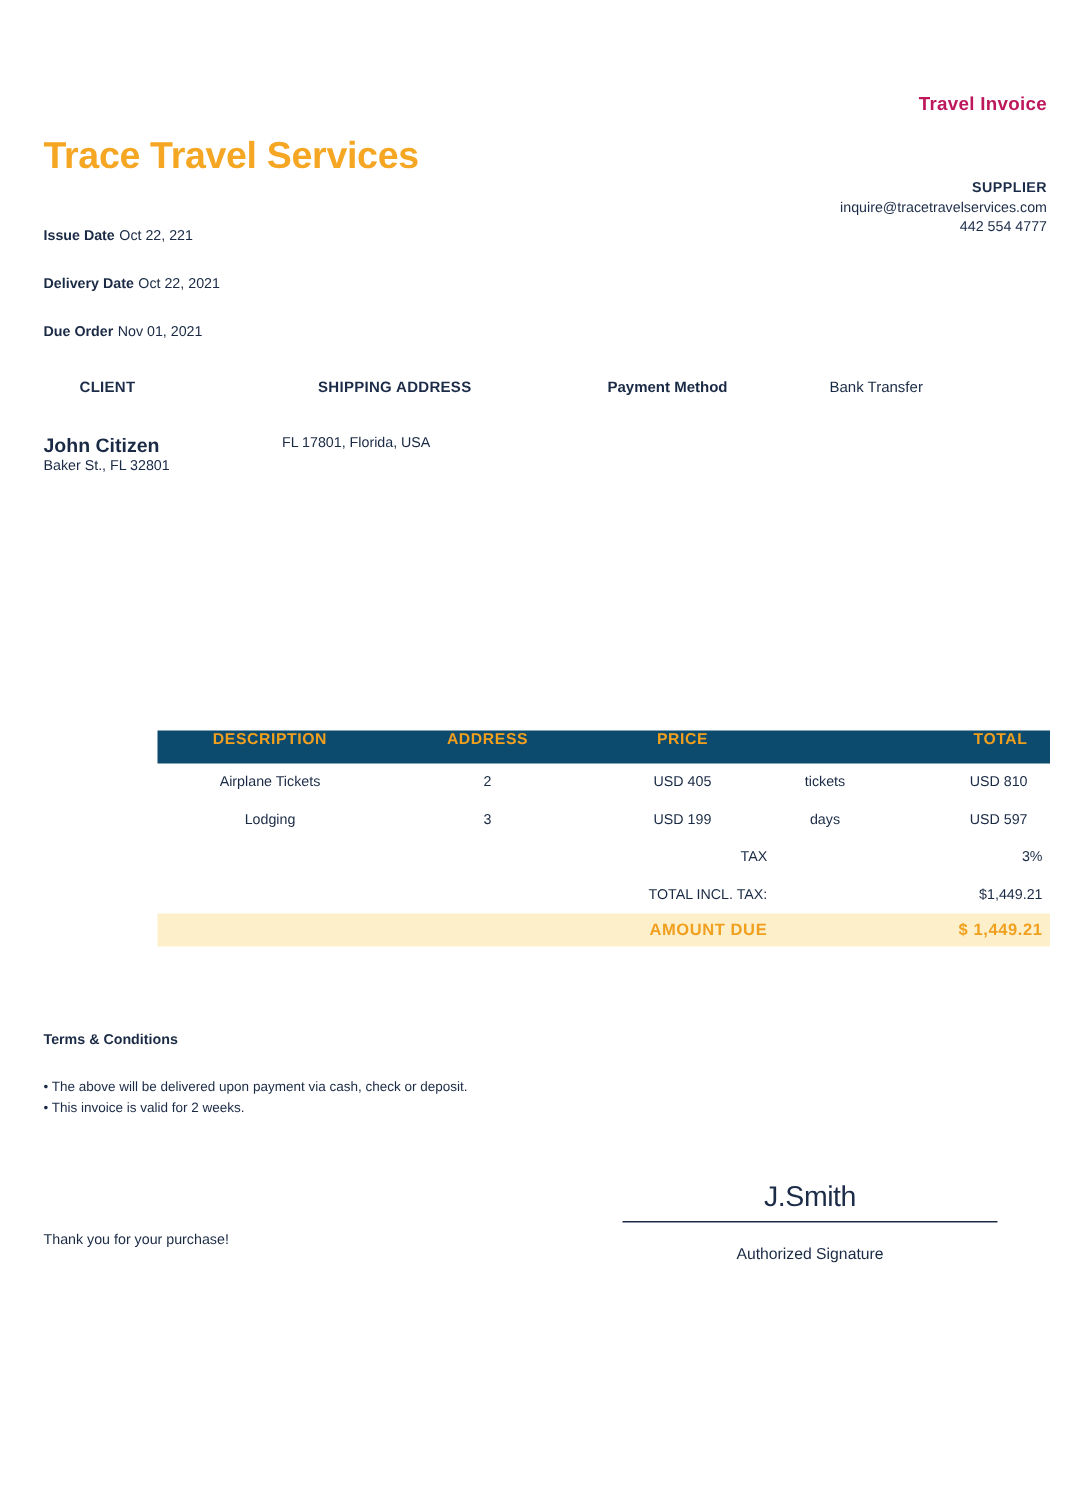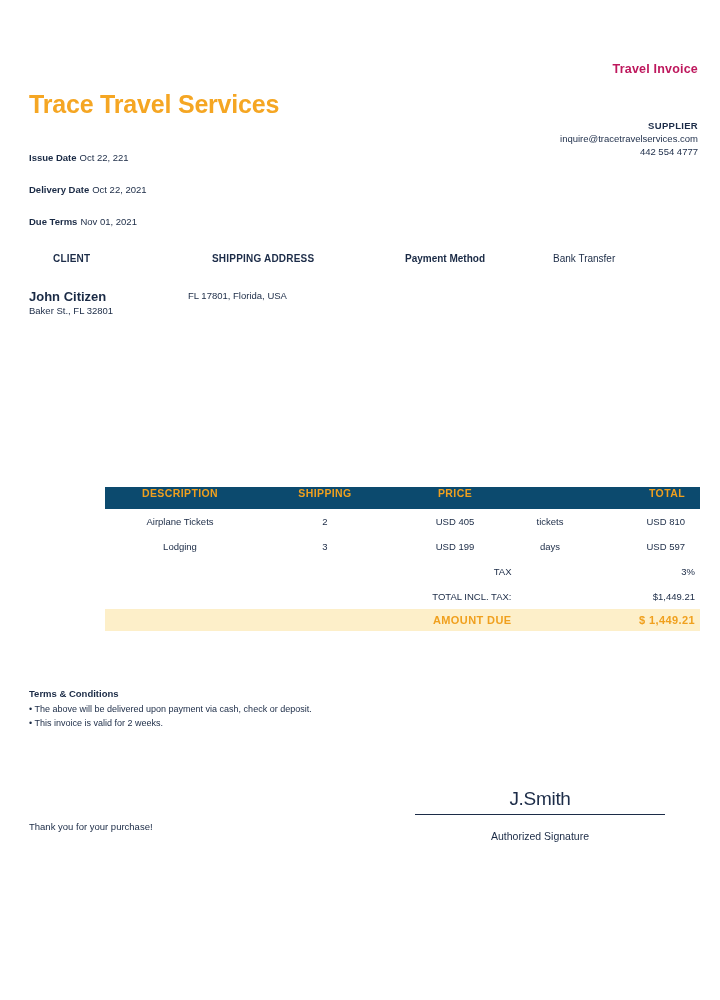--- a/index.html
+++ b/index.html
@@ -196,21 +196,21 @@
   
   .terms {
     position: absolute;
     top: 688px;
     left: 29px;
     width: 500px;
   }
   .terms-title {
     font-size: 9.5px;
     font-weight: bold;
-    margin-bottom: 5px;
+    margin-bottom: 20px;
   }
   .terms-item {
     font-size: 9px;
     margin-bottom: 4px;
   }
 
   
   .thanks {
     position: absolute;
     top: 821px;
@@ -252,42 +252,42 @@
   </div>
 
   <div class="dates">
     <div class="date-row">
       <span class="lbl">Issue Date</span><span class="val">Oct 22, 221</span>
     </div>
     <div class="date-row">
       <span class="lbl">Delivery Date</span><span class="val">Oct 22, 2021</span>
     </div>
     <div class="date-row">
-      <span class="lbl">Due Terms</span><span class="val">Nov 01, 2021</span>
+      <span class="lbl">Due Order</span><span class="val">Nov 01, 2021</span>
     </div>
   </div>
 
   <div class="sec-head client-head">CLIENT</div>
   <div class="client-name">John Citizen</div>
   <div class="client-addr">Baker St., FL 32801</div>
 
   <div class="sec-head ship-head">SHIPPING ADDRESS</div>
   <div class="ship-addr">FL 17801, Florida, USA</div>
 
   <div class="meta">
     <div class="meta-row">
       <div class="meta-lbl">Payment Method</div>
       <div class="meta-val">Bank Transfer</div>
     </div>
   </div>
 
   <div class="table">
     <div class="t-head">
       <div class="c-desc">DESCRIPTION</div>
-      <div class="c-qty">SHIPPING</div>
+      <div class="c-qty">ADDRESS</div>
       <div class="c-price">PRICE</div>
       <div class="c-unit"></div>
       <div class="c-total">TOTAL</div>
     </div>
 
     <div class="t-row">
       <div class="c-desc">Airplane Tickets</div>
       <div class="c-qty">2</div>
       <div class="c-price">USD 405</div>
       <div class="c-unit">tickets</div>

